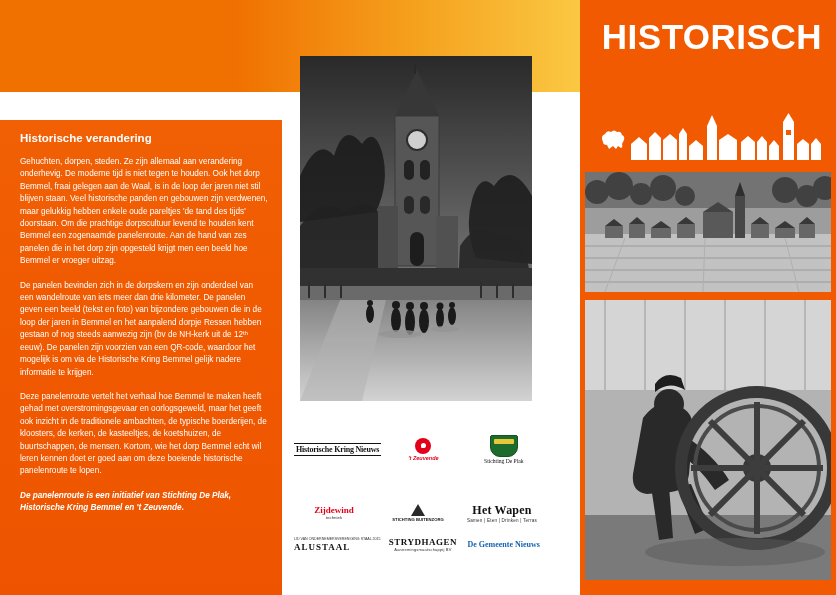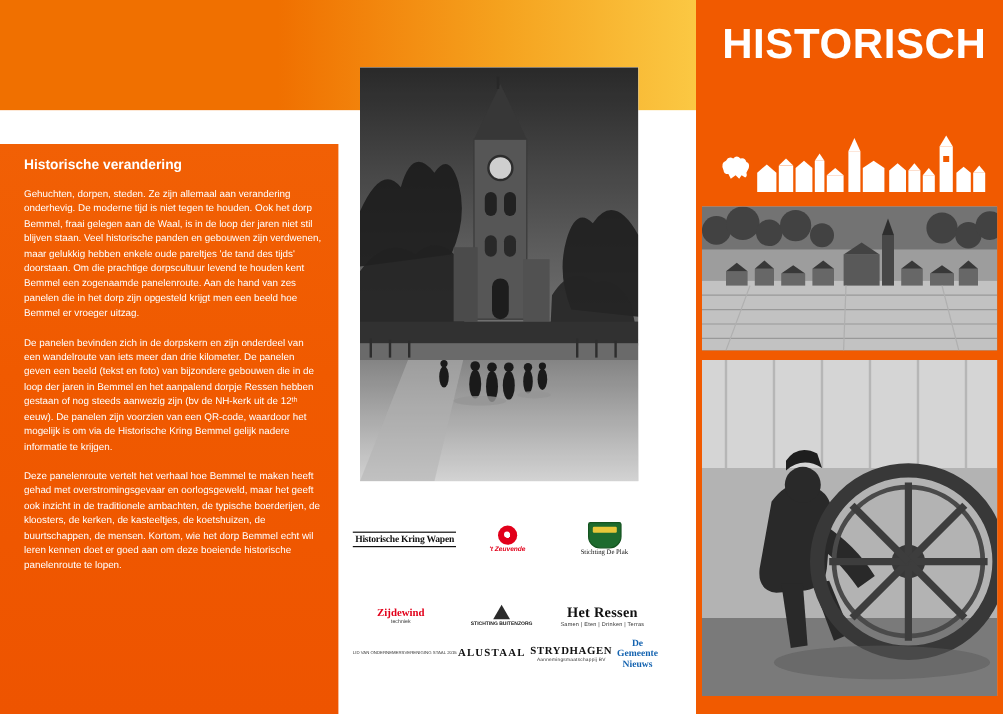--- a/index.html
+++ b/index.html
@@ -122,21 +122,21 @@
   .bz-tree{
     width:0;height:0;border-left:7px solid transparent;border-right:7px solid transparent;
     border-bottom:12px solid #2a2a2a;
   }
   .bz-text{font-size:4.2px;font-weight:bold;color:#111;white-space:nowrap;}
 
   .logo-wapen{display:flex;flex-direction:column;align-items:center;}
   .hw-title{font-family:"Liberation Serif", serif;font-weight:bold;font-size:12px;color:#111;letter-spacing:0.2px;}
   .hw-sub{font-size:4.6px;color:#333;letter-spacing:0.2px;}
 
-  .logo-alustaal{display:flex;flex-direction:row;align-items:center;gap:1px;}
+  .logo-alustaal{display:flex;flex-direction:column;align-items:flex-start;gap:1px;}
   .al-bar{font-size:3.6px;color:#333;white-space:nowrap;}
   .al-name{font-family:"Liberation Serif",serif;font-weight:bold;font-size:9px;color:#111;letter-spacing:1px;}
 
   .logo-stryd{display:flex;flex-direction:column;}
   .st-name{font-family:"Liberation Serif",serif;font-weight:bold;font-size:9px;color:#111;letter-spacing:0.5px;}
   .st-sub{font-size:4px;color:#333;letter-spacing:0.2px;}
 
   .logo-gn{display:flex;align-items:flex-end;gap:2px;}
   .gn-text{font-family:"Liberation Serif",serif;font-weight:bold;font-size:8px;color:#1463B0;}
 
@@ -206,20 +206,21 @@
         <path d="M214 32 l5 -6 l5 6z"></path>
       </g>
     </svg>
   </div>
 
   <div class="left-col">
     <div class="left-heading">Historische verandering</div>
     <p>Gehuchten, dorpen, steden. Ze zijn allemaal aan verandering onderhevig. De moderne tijd is niet tegen te houden. Ook het dorp Bemmel, fraai gelegen aan de Waal, is in de loop der jaren niet stil blijven staan. Veel historische panden en gebouwen zijn verdwenen, maar gelukkig hebben enkele oude pareltjes 'de tand des tijds' doorstaan. Om die prachtige dorpscultuur levend te houden kent Bemmel een zogenaamde panelenroute. Aan de hand van zes panelen die in het dorp zijn opgesteld krijgt men een beeld hoe Bemmel er vroeger uitzag.</p>
     <p>De panelen bevinden zich in de dorpskern en zijn onderdeel van een wandelroute van iets meer dan drie kilometer. De panelen geven een beeld (tekst en foto) van bijzondere gebouwen die in de loop der jaren in Bemmel en het aanpalend dorpje Ressen hebben gestaan of nog steeds aanwezig zijn (bv de NH-kerk uit de 12ᵗʰ eeuw). De panelen zijn voorzien van een QR-code, waardoor het mogelijk is om via de Historische Kring Bemmel gelijk nadere informatie te krijgen.</p>
     <p>Deze panelenroute vertelt het verhaal hoe Bemmel te maken heeft gehad met overstromingsgevaar en oorlogsgeweld, maar het geeft ook inzicht in de traditionele ambachten, de typische boerderijen, de kloosters, de kerken, de kasteeltjes, de koetshuizen, de buurtschappen, de mensen. Kortom, wie het dorp Bemmel echt wil leren kennen doet er goed aan om deze boeiende historische panelenroute te lopen.</p>
+    <p class="italic">De panelenroute is een initiatief van Stichting De Plak, Historische Kring Bemmel en 't Zeuvende.</p>
   </div>
 
   <div class="main-photo">
     <svg class="photo-img" width="232" height="345" viewBox="0 0 232 345" preserveAspectRatio="none">
       <defs>
         <linearGradient id="sky" x1="0" y1="0" x2="0" y2="1">
           <stop offset="0%" stop-color="#2b2b2b"></stop>
           <stop offset="55%" stop-color="#6e6e6e"></stop>
           <stop offset="100%" stop-color="#9a9a9a"></stop>
         </linearGradient>
@@ -396,21 +397,21 @@
       </g>
 
       <ellipse cx="150" cy="252" rx="90" ry="14" fill="#5d5d5d" opacity="0.5"></ellipse>
       <rect width="246" height="280" fill="#000" opacity="0.03"></rect>
     </svg>
   </div>
 
   <div class="sponsor-label" id="lbl-initiatief">INITIATIEFNEMERS:</div>
   <div class="logo-row" id="logos-initiatief">
     <div class="logo-cell">
-      <span class="logo-hkb">Historische Kring Wapen</span>
+      <span class="logo-hkb">Historische Kring Nieuws</span>
     </div>
     <div class="logo-cell">
       <span class="logo-zeuvende">
         <span class="zeu-flower"></span>
         <span class="zeu-text">'t Zeuvende</span>
       </span>
     </div>
     <div class="logo-cell">
       <span class="logo-plak">
         <span class="plak-crest"></span>
@@ -430,21 +431,21 @@
           </span>
         </div>
         <div class="logo-cell">
           <span class="logo-buitenzorg">
             <span class="bz-tree"></span>
             <span class="bz-text">STICHTING BUITENZORG</span>
           </span>
         </div>
         <div class="logo-cell">
           <span class="logo-wapen">
-            <span class="hw-title">Het Ressen</span>
+            <span class="hw-title">Het Wapen</span>
             <span class="hw-sub">Samen | Eten | Drinken | Terras</span>
           </span>
         </div>
       </div>
       <div style="display:flex;flex:1;">
         <div class="logo-cell">
           <span class="logo-alustaal">
             <span class="al-bar">LID VAN ONDERNEMERSVERENIGING STAAL 2015</span>
             <span class="al-name">ALUSTAAL</span>
           </span>

